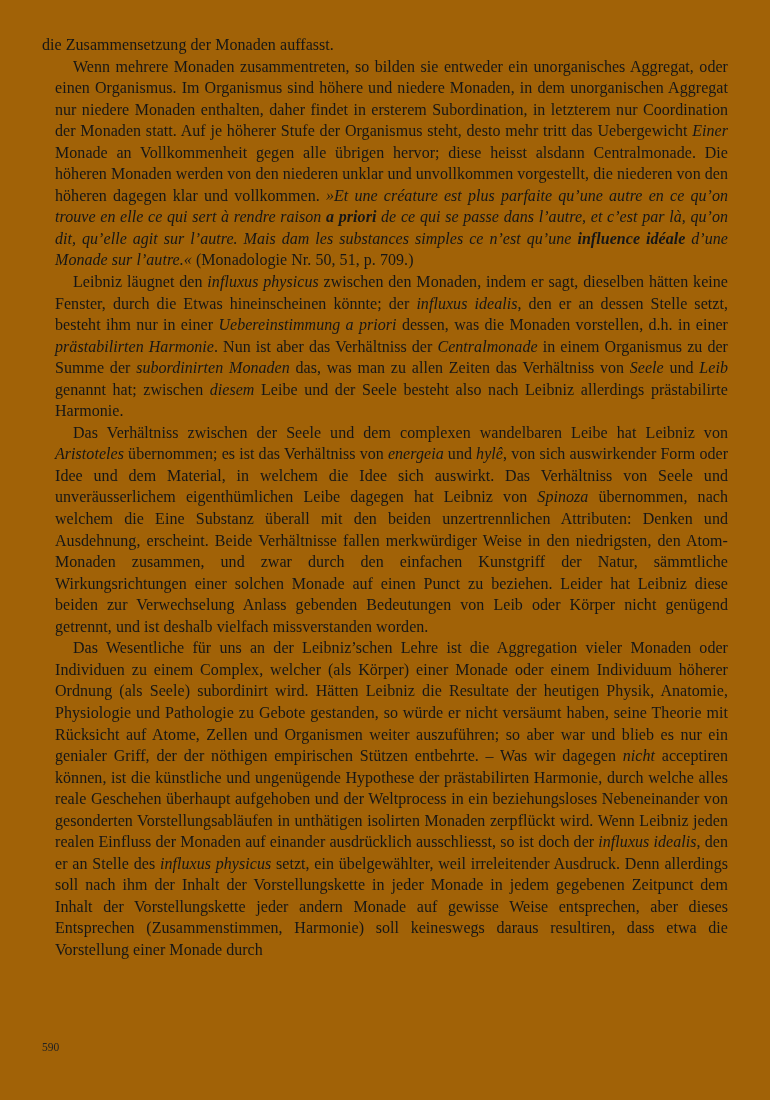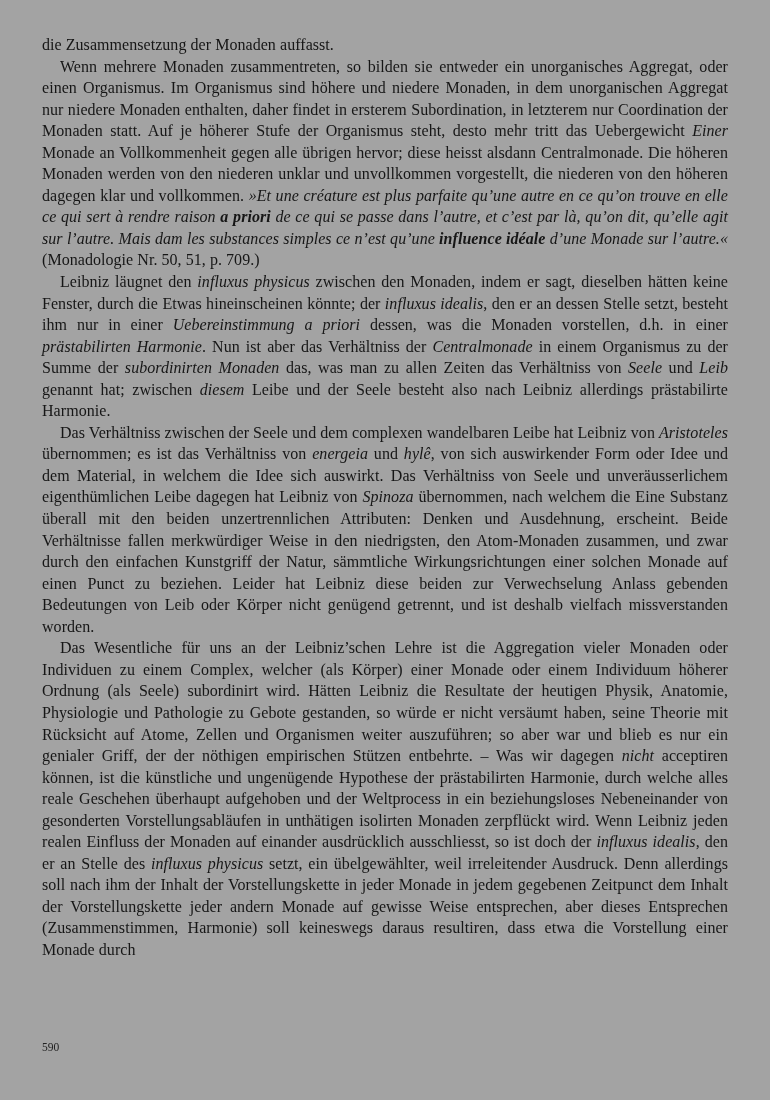--- a/index.html
+++ b/index.html
@@ -4,41 +4,42 @@
 <style>
   html, body {
     margin: 0;
     padding: 0;
     background: #ffffff;
   }
   .page {
     position: relative;
     width: 770px;
     height: 1100px;
-    background: #a3a3a3;
+    background: #a16207;
     color: #161616;
     font-family: "Liberation Serif", "DejaVu Serif", serif;
     overflow: hidden;
   }
   .text-block {
     position: absolute;
     left: 42px;
     top: 34px;
     width: 686px;
     font-size: 16px;
     line-height: 21.55px;
     text-align: justify;
     letter-spacing: 0.05px;
   }
   .para {
     margin: 0;
     padding: 0;
   }
   .para.indent {
     text-indent: 18px;
+    margin-left: 13px;
   }
   .it { font-style: italic; }
   .bd { font-weight: bold; }
   .page-number {
     position: absolute;
     left: 42px;
     top: 1040px;
     font-size: 11.5px;
     line-height: 14px;
     color: #222222;

